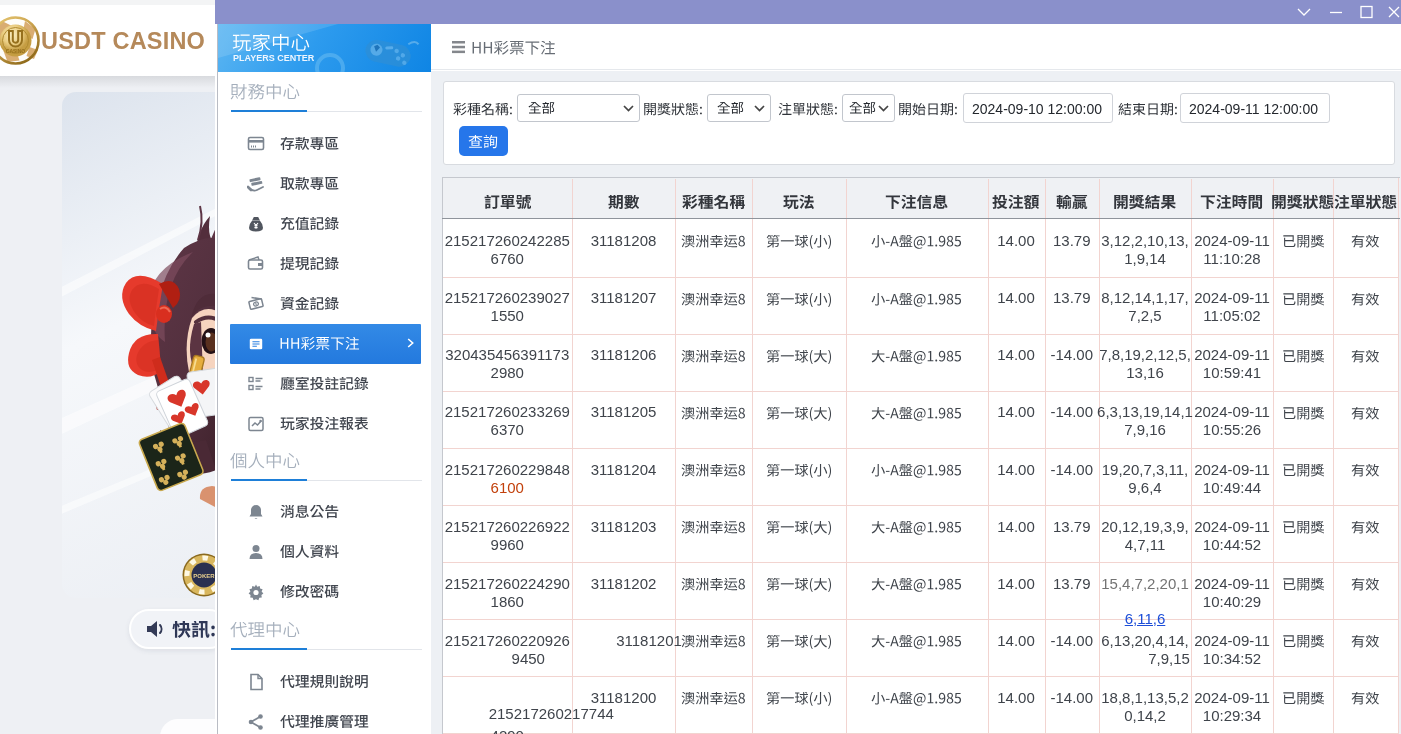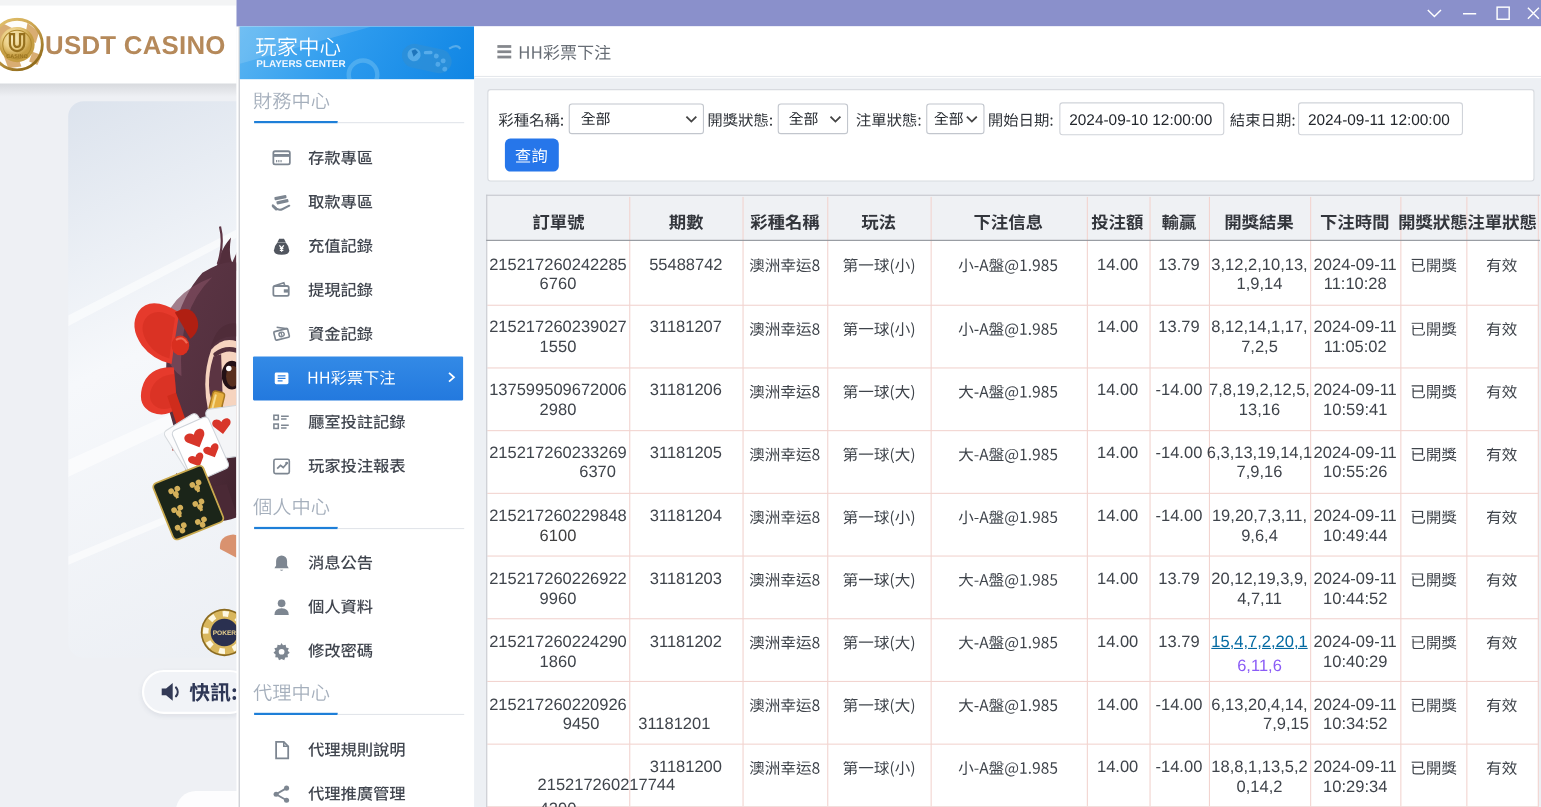--- a/index.html
+++ b/index.html
@@ -824,21 +824,21 @@
     <use href="#r33"></use>
   </svg>
 <svg style="position:absolute;left:1271.4px;top:194.9px;fill:#33363c;" width="63.2" height="16.6" viewBox="0 -800 4000 1050">
     <use href="#r34"></use>
   </svg>
 <svg style="position:absolute;left:1333.9px;top:194.9px;fill:#33363c;" width="63.2" height="16.6" viewBox="0 -800 4000 1050">
     <use href="#r35"></use>
   </svg>
 <div style="position:absolute;left:507.25px;transform:translateX(-50%);top:229.9px;font:normal 15px 'Liberation Sans',sans-serif;line-height:22px;color:#3f444b;white-space:pre;">215217260242285</div>
 <div style="position:absolute;left:507.25px;transform:translateX(-50%);top:247.7px;font:normal 15px 'Liberation Sans',sans-serif;line-height:22px;color:#3f444b;white-space:pre;">6760</div>
-<div style="position:absolute;left:623.5px;transform:translateX(-50%);top:229.9px;font:normal 15px 'Liberation Sans',sans-serif;line-height:22px;color:#3f444b;white-space:pre;">55488742</div>
+<div style="position:absolute;left:623.5px;transform:translateX(-50%);top:229.9px;font:normal 15px 'Liberation Sans',sans-serif;line-height:22px;color:#3f444b;white-space:pre;">31181208</div>
 <svg style="position:absolute;left:680.9px;top:235.0px;fill:#3f444b;" width="64.7" height="14.9" viewBox="0 -800 4555 1050">
     <use href="#r36"></use>
   </svg>
 <svg style="position:absolute;left:765.6px;top:235.0px;fill:#3f444b;" width="66.4" height="14.9" viewBox="0 -800 4676 1050">
     <use href="#r37"></use>
   </svg>
 <svg style="position:absolute;left:871.3px;top:235.0px;fill:#3f444b;" width="90.9" height="14.9" viewBox="0 -800 6399 1050">
     <use href="#r38"></use>
   </svg>
 <div style="position:absolute;left:1016.0px;transform:translateX(-50%);top:229.9px;font:normal 15px 'Liberation Sans',sans-serif;line-height:22px;color:#3f444b;white-space:pre;">14.00</div>
@@ -870,21 +870,21 @@
 <div style="position:absolute;left:1145.0px;transform:translateX(-50%);top:287.4px;font:normal 15px 'Liberation Sans',sans-serif;line-height:22px;color:#3f444b;white-space:pre;">8,12,14,1,17,</div>
 <div style="position:absolute;left:1145.0px;transform:translateX(-50%);top:305.2px;font:normal 15px 'Liberation Sans',sans-serif;line-height:22px;color:#3f444b;white-space:pre;">7,2,5</div>
 <div style="position:absolute;left:1232.0px;transform:translateX(-50%);top:287.4px;font:normal 15px 'Liberation Sans',sans-serif;line-height:22px;color:#3f444b;white-space:pre;">2024-09-11</div>
 <div style="position:absolute;left:1232.0px;transform:translateX(-50%);top:305.2px;font:normal 15px 'Liberation Sans',sans-serif;line-height:22px;color:#3f444b;white-space:pre;">11:05:02</div>
 <svg style="position:absolute;left:1281.7px;top:292.5px;fill:#3f444b;" width="42.6" height="14.9" viewBox="0 -800 3000 1050">
     <use href="#r39"></use>
   </svg>
 <svg style="position:absolute;left:1351.3px;top:292.5px;fill:#3f444b;" width="28.4" height="14.9" viewBox="0 -800 2000 1050">
     <use href="#r40"></use>
   </svg>
-<div style="position:absolute;left:507.25px;transform:translateX(-50%);top:344.4px;font:normal 15px 'Liberation Sans',sans-serif;line-height:22px;color:#3f444b;white-space:pre;">137599509672006</div>
+<div style="position:absolute;left:507.25px;transform:translateX(-50%);top:344.4px;font:normal 15px 'Liberation Sans',sans-serif;line-height:22px;color:#3f444b;white-space:pre;">320435456391173</div>
 <div style="position:absolute;left:507.25px;transform:translateX(-50%);top:362.2px;font:normal 15px 'Liberation Sans',sans-serif;line-height:22px;color:#3f444b;white-space:pre;">2980</div>
 <div style="position:absolute;left:623.5px;transform:translateX(-50%);top:344.4px;font:normal 15px 'Liberation Sans',sans-serif;line-height:22px;color:#3f444b;white-space:pre;">31181206</div>
 <svg style="position:absolute;left:680.9px;top:349.5px;fill:#3f444b;" width="64.7" height="14.9" viewBox="0 -800 4555 1050">
     <use href="#r36"></use>
   </svg>
 <svg style="position:absolute;left:765.6px;top:349.5px;fill:#3f444b;" width="66.4" height="14.9" viewBox="0 -800 4676 1050">
     <use href="#r41"></use>
   </svg>
 <svg style="position:absolute;left:871.3px;top:349.5px;fill:#3f444b;" width="90.9" height="14.9" viewBox="0 -800 6399 1050">
     <use href="#r42"></use>
@@ -895,21 +895,21 @@
 <div style="position:absolute;left:1145.0px;transform:translateX(-50%);top:362.2px;font:normal 15px 'Liberation Sans',sans-serif;line-height:22px;color:#3f444b;white-space:pre;">13,16</div>
 <div style="position:absolute;left:1232.0px;transform:translateX(-50%);top:344.4px;font:normal 15px 'Liberation Sans',sans-serif;line-height:22px;color:#3f444b;white-space:pre;">2024-09-11</div>
 <div style="position:absolute;left:1232.0px;transform:translateX(-50%);top:362.2px;font:normal 15px 'Liberation Sans',sans-serif;line-height:22px;color:#3f444b;white-space:pre;">10:59:41</div>
 <svg style="position:absolute;left:1281.7px;top:349.5px;fill:#3f444b;" width="42.6" height="14.9" viewBox="0 -800 3000 1050">
     <use href="#r39"></use>
   </svg>
 <svg style="position:absolute;left:1351.3px;top:349.5px;fill:#3f444b;" width="28.4" height="14.9" viewBox="0 -800 2000 1050">
     <use href="#r40"></use>
   </svg>
 <div style="position:absolute;left:507.25px;transform:translateX(-50%);top:401.4px;font:normal 15px 'Liberation Sans',sans-serif;line-height:22px;color:#3f444b;white-space:pre;">215217260233269</div>
-<div style="position:absolute;left:507.25px;transform:translateX(-50%);top:419.2px;font:normal 15px 'Liberation Sans',sans-serif;line-height:22px;color:#3f444b;white-space:pre;margin-left:36px;">6370</div>
+<div style="position:absolute;left:507.25px;transform:translateX(-50%);top:419.2px;font:normal 15px 'Liberation Sans',sans-serif;line-height:22px;color:#3f444b;white-space:pre;">6370</div>
 <div style="position:absolute;left:623.5px;transform:translateX(-50%);top:401.4px;font:normal 15px 'Liberation Sans',sans-serif;line-height:22px;color:#3f444b;white-space:pre;">31181205</div>
 <svg style="position:absolute;left:680.9px;top:406.5px;fill:#3f444b;" width="64.7" height="14.9" viewBox="0 -800 4555 1050">
     <use href="#r36"></use>
   </svg>
 <svg style="position:absolute;left:765.6px;top:406.5px;fill:#3f444b;" width="66.4" height="14.9" viewBox="0 -800 4676 1050">
     <use href="#r41"></use>
   </svg>
 <svg style="position:absolute;left:871.3px;top:406.5px;fill:#3f444b;" width="90.9" height="14.9" viewBox="0 -800 6399 1050">
     <use href="#r42"></use>
   </svg>
@@ -919,21 +919,21 @@
 <div style="position:absolute;left:1145.0px;transform:translateX(-50%);top:419.2px;font:normal 15px 'Liberation Sans',sans-serif;line-height:22px;color:#3f444b;white-space:pre;">7,9,16</div>
 <div style="position:absolute;left:1232.0px;transform:translateX(-50%);top:401.4px;font:normal 15px 'Liberation Sans',sans-serif;line-height:22px;color:#3f444b;white-space:pre;">2024-09-11</div>
 <div style="position:absolute;left:1232.0px;transform:translateX(-50%);top:419.2px;font:normal 15px 'Liberation Sans',sans-serif;line-height:22px;color:#3f444b;white-space:pre;">10:55:26</div>
 <svg style="position:absolute;left:1281.7px;top:406.5px;fill:#3f444b;" width="42.6" height="14.9" viewBox="0 -800 3000 1050">
     <use href="#r39"></use>
   </svg>
 <svg style="position:absolute;left:1351.3px;top:406.5px;fill:#3f444b;" width="28.4" height="14.9" viewBox="0 -800 2000 1050">
     <use href="#r40"></use>
   </svg>
 <div style="position:absolute;left:507.25px;transform:translateX(-50%);top:458.9px;font:normal 15px 'Liberation Sans',sans-serif;line-height:22px;color:#3f444b;white-space:pre;">215217260229848</div>
-<div style="position:absolute;left:507.25px;transform:translateX(-50%);top:476.7px;font:normal 15px 'Liberation Sans',sans-serif;line-height:22px;color:#404040;white-space:pre;">6100</div>
+<div style="position:absolute;left:507.25px;transform:translateX(-50%);top:476.7px;font:normal 15px 'Liberation Sans',sans-serif;line-height:22px;color:#c2410c;white-space:pre;">6100</div>
 <div style="position:absolute;left:623.5px;transform:translateX(-50%);top:458.9px;font:normal 15px 'Liberation Sans',sans-serif;line-height:22px;color:#3f444b;white-space:pre;">31181204</div>
 <svg style="position:absolute;left:680.9px;top:464.0px;fill:#3f444b;" width="64.7" height="14.9" viewBox="0 -800 4555 1050">
     <use href="#r36"></use>
   </svg>
 <svg style="position:absolute;left:765.6px;top:464.0px;fill:#3f444b;" width="66.4" height="14.9" viewBox="0 -800 4676 1050">
     <use href="#r37"></use>
   </svg>
 <svg style="position:absolute;left:871.3px;top:464.0px;fill:#3f444b;" width="90.9" height="14.9" viewBox="0 -800 6399 1050">
     <use href="#r38"></use>
   </svg>
@@ -980,33 +980,33 @@
     <use href="#r36"></use>
   </svg>
 <svg style="position:absolute;left:765.6px;top:578.0px;fill:#3f444b;" width="66.4" height="14.9" viewBox="0 -800 4676 1050">
     <use href="#r41"></use>
   </svg>
 <svg style="position:absolute;left:871.3px;top:578.0px;fill:#3f444b;" width="90.9" height="14.9" viewBox="0 -800 6399 1050">
     <use href="#r42"></use>
   </svg>
 <div style="position:absolute;left:1016.0px;transform:translateX(-50%);top:572.9px;font:normal 15px 'Liberation Sans',sans-serif;line-height:22px;color:#3f444b;white-space:pre;">14.00</div>
 <div style="position:absolute;left:1071.75px;transform:translateX(-50%);top:572.9px;font:normal 15px 'Liberation Sans',sans-serif;line-height:22px;color:#3f444b;white-space:pre;">13.79</div>
-<div style="position:absolute;left:1145.0px;transform:translateX(-50%);top:572.9px;font:normal 15px 'Liberation Sans',sans-serif;line-height:22px;color:#0369a1;white-space:pre;text-decoration:underline;">15,4,7,2,20,1</div>
-<div style="position:absolute;left:1145.0px;transform:translateX(-50%);top:595px;font:normal 15px 'Liberation Sans',sans-serif;line-height:22px;color:#8b5cf6;white-space:pre;">6,11,6</div>
+<div style="position:absolute;left:1145.0px;transform:translateX(-50%);top:572.9px;font:normal 15px 'Liberation Sans',sans-serif;line-height:22px;color:#737373;white-space:pre;">15,4,7,2,20,1</div>
+<div style="position:absolute;left:1145.0px;transform:translateX(-50%);top:608px;font:normal 15px 'Liberation Sans',sans-serif;line-height:22px;color:#1d4ed8;white-space:pre;text-decoration:underline;">6,11,6</div>
 <div style="position:absolute;left:1232.0px;transform:translateX(-50%);top:572.9px;font:normal 15px 'Liberation Sans',sans-serif;line-height:22px;color:#3f444b;white-space:pre;">2024-09-11</div>
 <div style="position:absolute;left:1232.0px;transform:translateX(-50%);top:590.7px;font:normal 15px 'Liberation Sans',sans-serif;line-height:22px;color:#3f444b;white-space:pre;">10:40:29</div>
 <svg style="position:absolute;left:1281.7px;top:578.0px;fill:#3f444b;" width="42.6" height="14.9" viewBox="0 -800 3000 1050">
     <use href="#r39"></use>
   </svg>
 <svg style="position:absolute;left:1351.3px;top:578.0px;fill:#3f444b;" width="28.4" height="14.9" viewBox="0 -800 2000 1050">
     <use href="#r40"></use>
   </svg>
 <div style="position:absolute;left:507.25px;transform:translateX(-50%);top:629.9px;font:normal 15px 'Liberation Sans',sans-serif;line-height:22px;color:#3f444b;white-space:pre;">215217260220926</div>
 <div style="position:absolute;left:507.25px;transform:translateX(-50%);top:647.7px;font:normal 15px 'Liberation Sans',sans-serif;line-height:22px;color:#3f444b;white-space:pre;margin-left:21px;">9450</div>
-<div style="position:absolute;left:613px;transform:translateX(-50%);top:629.9px;font:normal 15px 'Liberation Sans',sans-serif;line-height:22px;color:#3f444b;white-space:pre;margin-top:18px;">31181201</div>
+<div style="position:absolute;left:649px;transform:translateX(-50%);top:629.9px;font:normal 15px 'Liberation Sans',sans-serif;line-height:22px;color:#3f444b;white-space:pre;">31181201</div>
 <svg style="position:absolute;left:680.9px;top:635.0px;fill:#3f444b;" width="64.7" height="14.9" viewBox="0 -800 4555 1050">
     <use href="#r36"></use>
   </svg>
 <svg style="position:absolute;left:765.6px;top:635.0px;fill:#3f444b;" width="66.4" height="14.9" viewBox="0 -800 4676 1050">
     <use href="#r41"></use>
   </svg>
 <svg style="position:absolute;left:871.3px;top:635.0px;fill:#3f444b;" width="90.9" height="14.9" viewBox="0 -800 6399 1050">
     <use href="#r42"></use>
   </svg>
 <div style="position:absolute;left:1016.0px;transform:translateX(-50%);top:629.9px;font:normal 15px 'Liberation Sans',sans-serif;line-height:22px;color:#3f444b;white-space:pre;">14.00</div>

